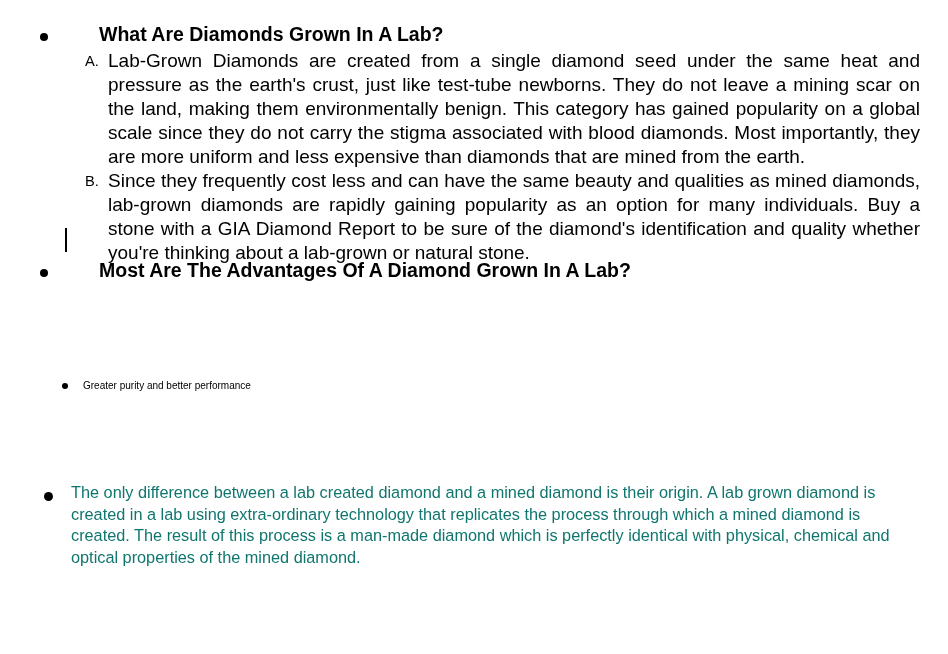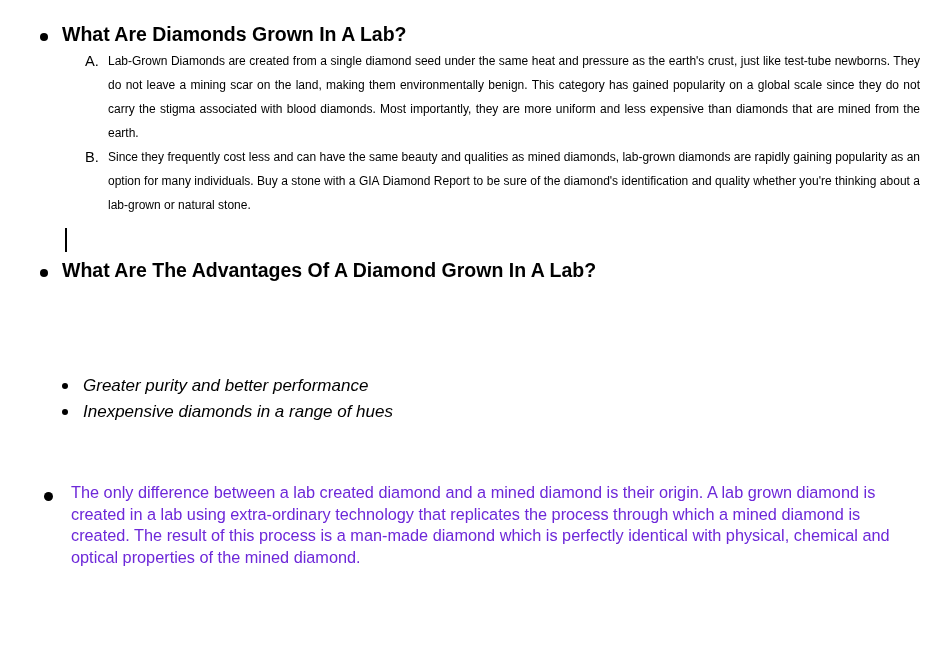--- a/index.html
+++ b/index.html
@@ -12,20 +12,21 @@
     color: #000000;
     overflow: hidden;
   }
 
   
   .h-row {
     position: absolute;
     left: 40px;
     display: flex;
     align-items: center;
+    gap: 37px;
   }
   .h-row.h1 { top: 22px; }
   .h-row.h2 { top: 258px; }
   .h-bullet {
     width: 8px; height: 8px;
     border-radius: 50%;
     background: #000000;
     margin-right: 14px;
     flex: none;
     transform: translateY(3px);
@@ -48,21 +49,21 @@
   }
   .l-item { display: flex; }
   .l-label {
     flex: none;
     width: 23px;
     font-size: 14.67px;
     line-height: 24px;
   }
   .l-text {
     width: 812px;
-    font-size: 12px;
+    font-size: 19px;
     line-height: 24px;
     text-align: justify;
   }
 
   
   .caret {
     position: absolute;
     left: 65px;
     top: 228px;
     width: 1.6px;
@@ -93,43 +94,42 @@
     height: 26px;
   }
   .adv-dot {
     width: 6px; height: 6px;
     border-radius: 50%;
     background: #000000;
     margin-right: 15px;
     flex: none;
   }
   .adv-text {
-    font-size: 17px;
+    font-size: 10px;
     line-height: 26px;
     white-space: nowrap;
-    font-style: italic;
   }
 
   
   .note-dot {
     position: absolute;
     left: 44px;
     top: 492px;
     width: 9px; height: 9px;
     border-radius: 50%;
     background: #000000;
   }
   .note-text {
     position: absolute;
     left: 71px;
     top: 482px;
     width: 840px;
     font-size: 16.3px;
     line-height: 21.5px;
-    color: #6d28d9;
+    color: #0f766e;
   }
 </style>
 </head>
 <body>
 
 <div class="page">
 
   <div class="h-row h1">
     <span class="h-bullet"></span>
     <h1 class="h-text">What Are Diamonds Grown In A Lab?</h1>
@@ -143,31 +143,27 @@
     <div class="l-item">
       <span class="l-label">B.</span>
       <div class="l-text">Since they frequently cost less and can have the same beauty and qualities as mined diamonds, lab-grown diamonds are rapidly gaining popularity as an option for many individuals. Buy a stone with a GIA Diamond Report to be sure of the diamond's identification and quality whether you're thinking about a lab-grown or natural stone.</div>
     </div>
   </div>
 
   <div class="caret"></div>
 
   <div class="h-row h2">
     <span class="h-bullet"></span>
-    <h1 class="h-text">What Are The Advantages Of A Diamond Grown In A Lab?</h1>
+    <h1 class="h-text">Most Are The Advantages Of A Diamond Grown In A Lab?</h1>
   </div>
 
 
   <div class="adv-list">
     <div class="adv-item">
       <span class="adv-dot"></span>
       <span class="adv-text">Greater purity and better performance</span>
-    </div>
-    <div class="adv-item">
-      <span class="adv-dot"></span>
-      <span class="adv-text">Inexpensive diamonds in a range of hues</span>
     </div>
   </div>
 
   <span class="note-dot"></span>
   <div class="note-text">The only difference between a lab created diamond and a mined diamond is their origin. A lab grown diamond is created in a lab using extra-ordinary technology that replicates the process through which a mined diamond is created. The result of this process is a man-made diamond which is perfectly identical with physical, chemical and optical properties of the mined diamond.</div>
 
 </div>
 
 </body></html>

